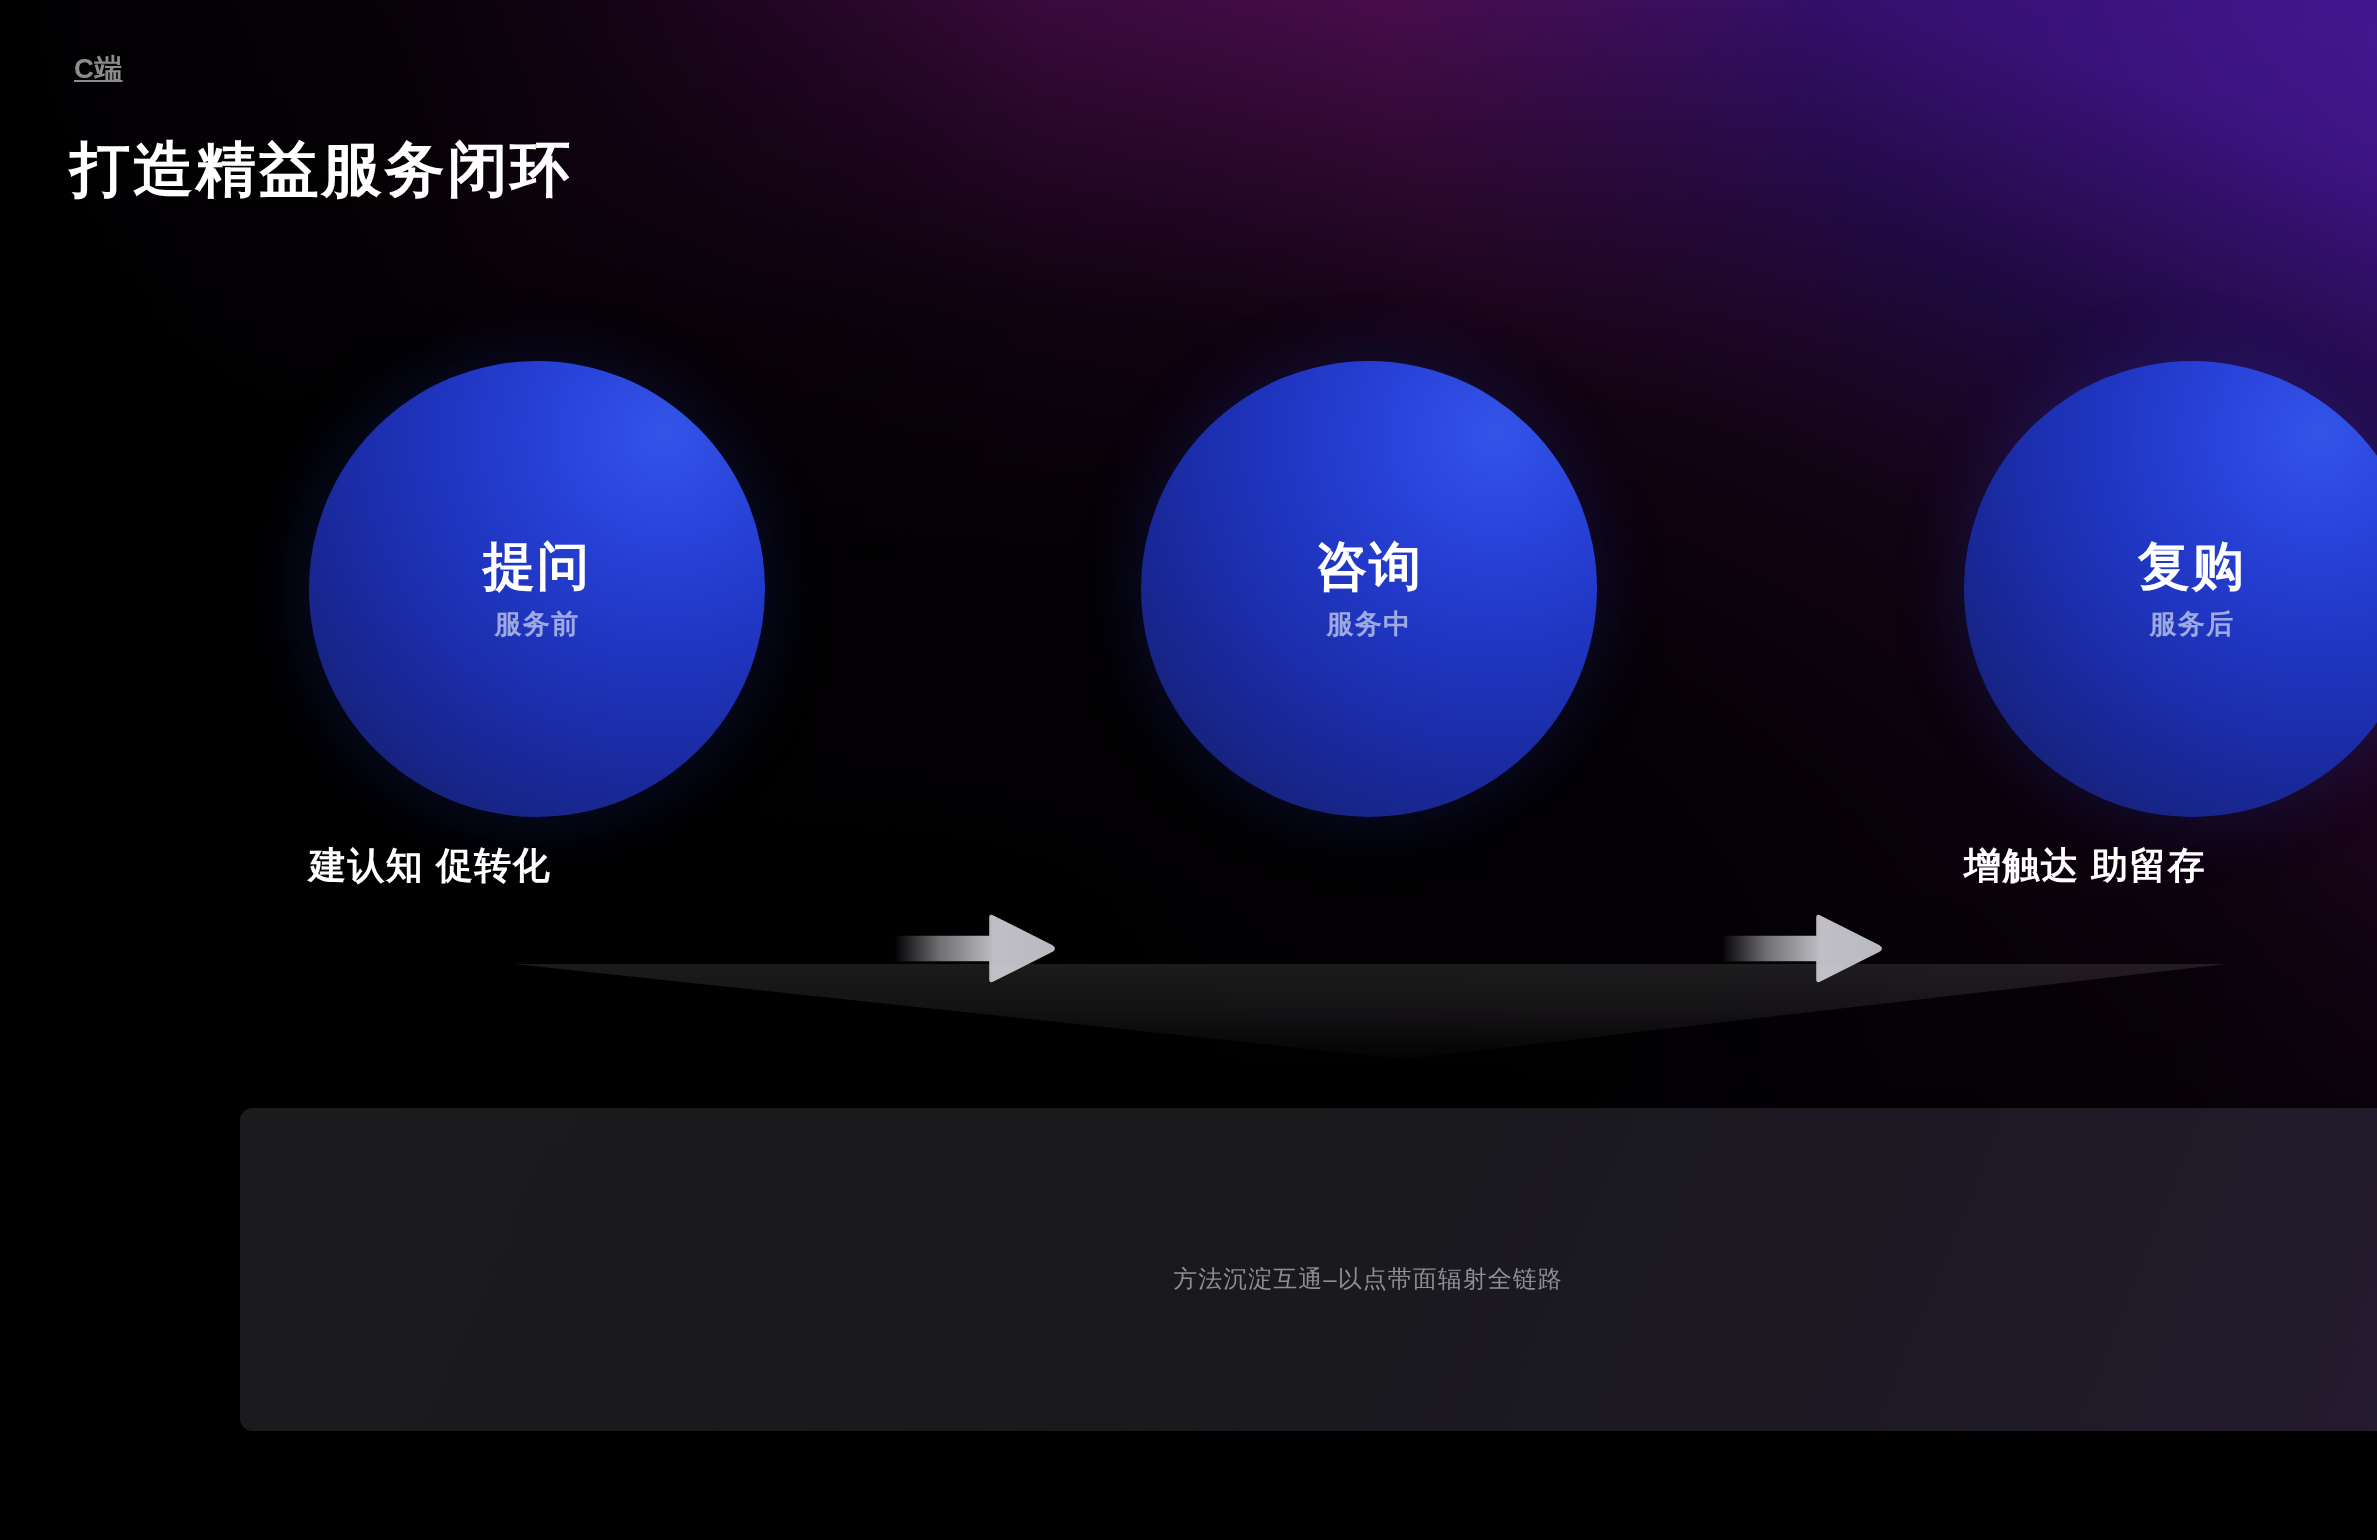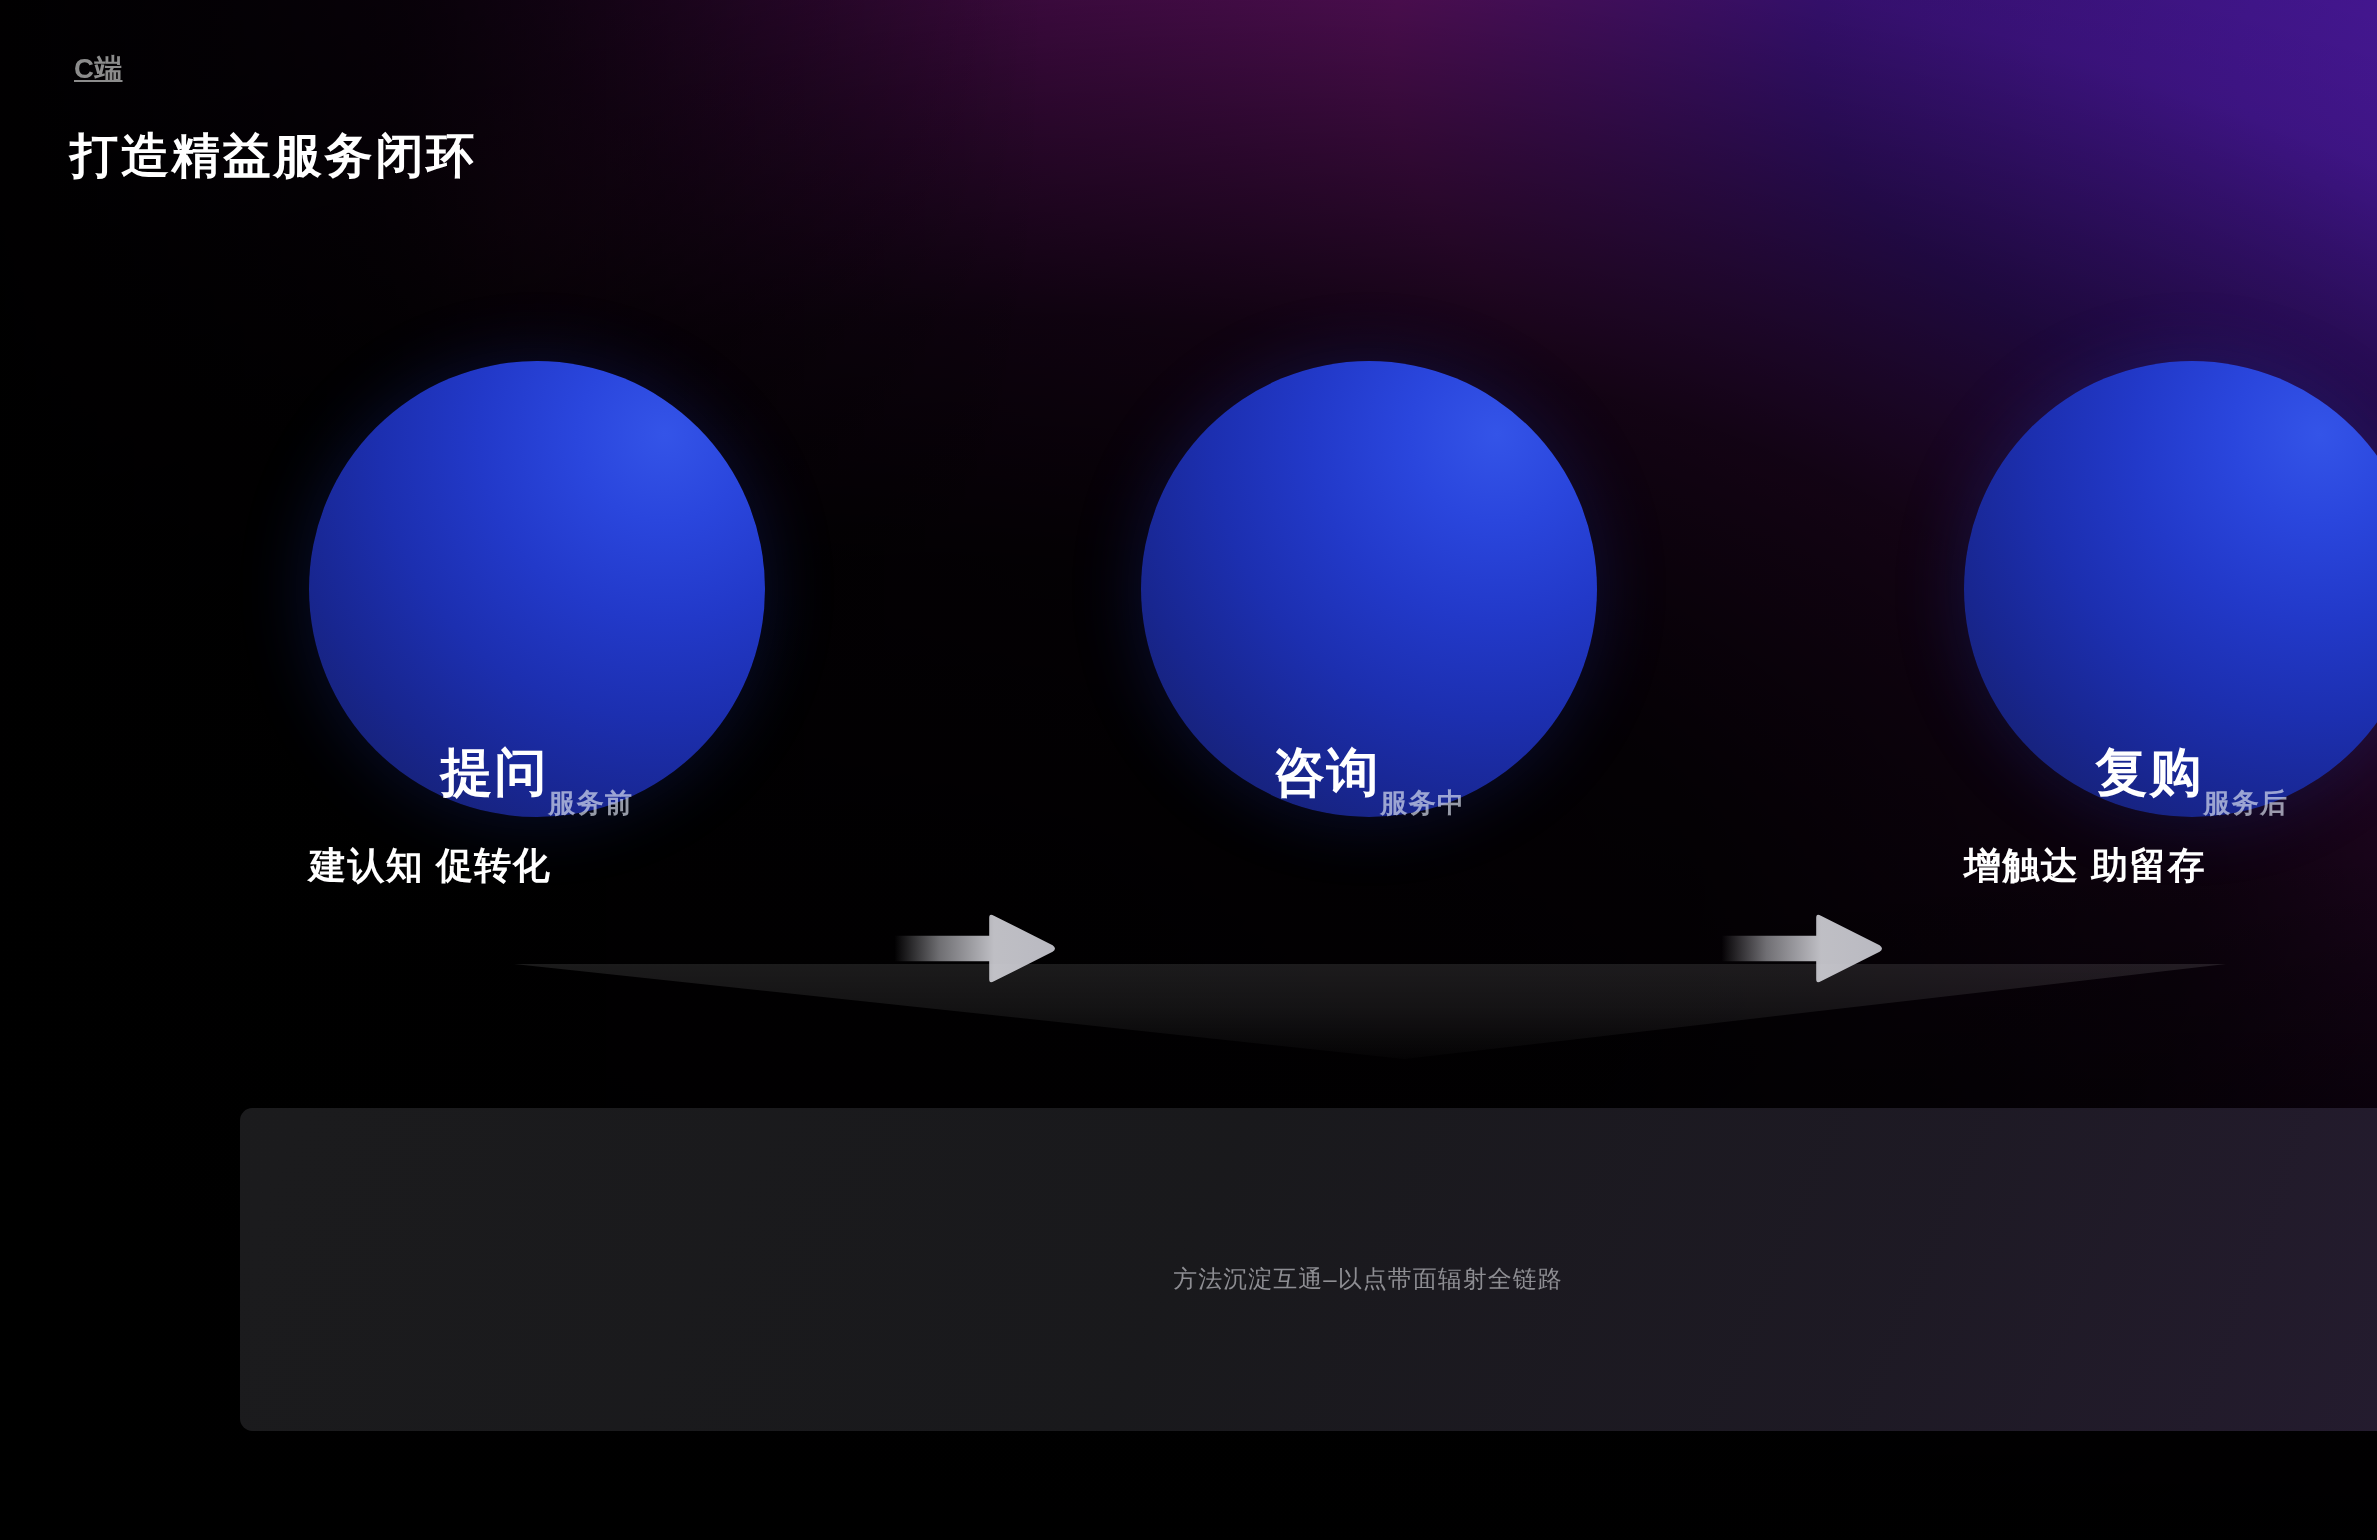--- a/index.html
+++ b/index.html
@@ -104,21 +104,21 @@
     font-weight: 700;
     letter-spacing: 0.5px;
     color: #8c8c8c;
     line-height: 1;
     text-decoration: underline;
   }
   .headline {
     position: absolute;
     left: 70px;
     top: 98px;
-    font-size: 48px;
+    font-size: 60px;
     font-weight: 700;
     letter-spacing: 2.9px;
     color: #ffffff;
     line-height: 1.08;
     white-space: nowrap;
   }
 
   
   .funnel {
     position: absolute;
@@ -161,22 +161,22 @@
       radial-gradient(120% 120% at 78% 16%,
           #3454e8 0%,
           #2a46dd 16%,
           #2239c9 34%,
           #1c2fb0 52%,
           #182690 70%,
           #16206f 86%,
           #151d5a 100%);
     box-shadow: 0 0 71px rgba(40,70,220,0.22);
     display: flex;
-    flex-direction: row;
-    align-items: flex-end;
+    flex-direction: column;
+    align-items: center;
     justify-content: center;
   }
   .bubble-title {
     font-size: 52px;
     font-weight: 700;
     color: #ffffff;
     letter-spacing: 1.9px;
     line-height: 1;
     margin-bottom: 19px;
   }

